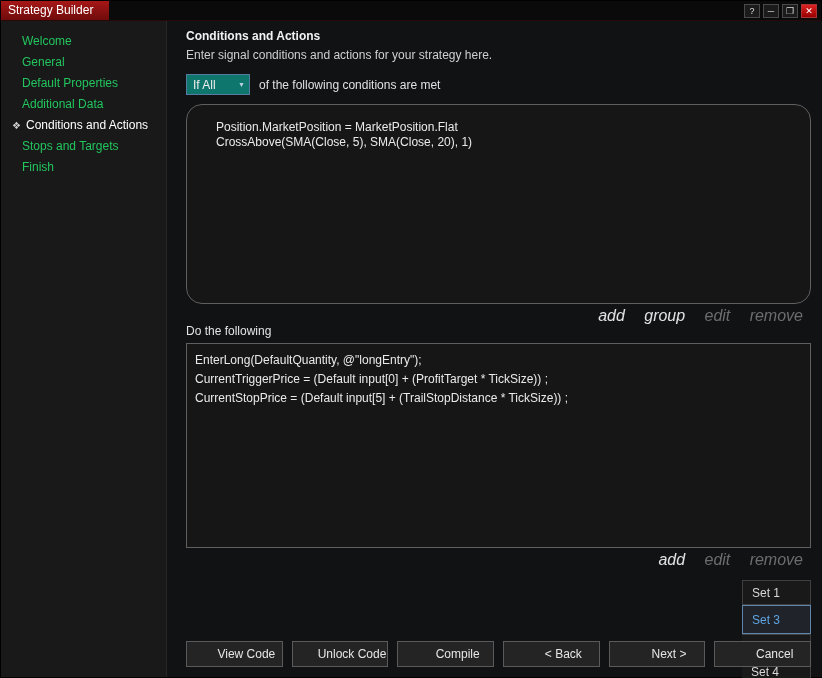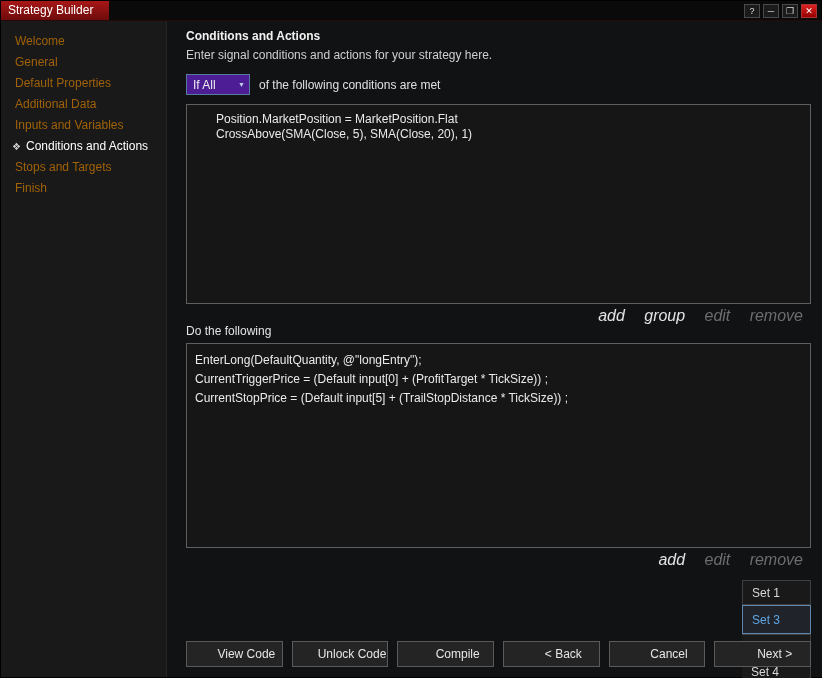--- a/index.html
+++ b/index.html
@@ -12,37 +12,37 @@
   .titlebar { height: 20px; background: #0a0a0a; display: flex; align-items: stretch; border-bottom: 1px solid #260909; position: relative; }
   .title-tab { background: linear-gradient(#a81717, #6f0b0b); color: #fff; padding: 2px 10px 0 7px; font-size: 12px; min-width: 108px; }
   .win-controls { margin-left: auto; display: flex; align-items: center; gap: 3px; padding-right: 4px; }
   .win-btn { width: 16px; height: 14px; background: #1b1b1b; border: 1px solid #4a4a4a; color: #dcdcdc; font-size: 9px; line-height: 12px; text-align: center; cursor: default; }
   .win-btn.close { background: linear-gradient(#d22, #900); border-color: #a33; color: #fff; }
 
   
   .main-row { flex: 1; display: flex; min-height: 0; }
 
   .sidebar { width: 166px; background: #191919; border-right: 1px solid #262626; padding-top: 10px; flex-shrink: 0; }
-  .side-item { height: 21px; line-height: 21px; padding-left: 14px; color: #a16207; white-space: nowrap; cursor: default; }
+  .side-item { height: 21px; line-height: 21px; padding-left: 21px; color: #22c55e; white-space: nowrap; cursor: default; }
   .side-item.selected { color: #ffffff; padding-left: 11px; }
   .side-item .marker { display: inline-block; width: 14px; font-size: 10px; color: #cfcfcf; }
 
   .content { flex: 1; display: flex; flex-direction: column; padding: 8px 12px 10px 19px; background: #111214; min-height: 0; }
 
   .page-title { font-weight: bold; color: #f2f2f2; margin-bottom: 5px; }
   .page-subtitle { color: #cfcfcf; margin-bottom: 12px; }
 
   .cond-header { display: flex; align-items: center; margin-bottom: 9px; }
-  .dropdown { width: 64px; height: 21px; background: #4c1d95; border: 1px solid #557ca0; display: flex; align-items: center; padding: 0 4px 0 6px; cursor: default; }
+  .dropdown { width: 64px; height: 21px; background: #0f766e; border: 1px solid #557ca0; display: flex; align-items: center; padding: 0 4px 0 6px; cursor: default; }
   .dropdown .val { flex: 1; color: #eeeeee; }
   .dropdown .chev { font-size: 7px; color: #bcd2e4; }
   .cond-header-label { margin-left: 9px; color: #e0e0e0; }
 
   .list-box { width: 625px; border: 1px solid #5f5f5f; background: #161616; overflow: hidden; }
-  .conditions-box { height: 200px; padding: 7px 0 0 29px; }
+  .conditions-box { height: 200px; padding: 15px 0 0 29px; border-radius: 16px; }
   .actions-box { height: 205px; padding: 7px 0 0 8px; }
   .cond-line { line-height: 15px; color: #eaeaea; white-space: nowrap; cursor: default; }
   .act-line { line-height: 19px; color: #eaeaea; white-space: nowrap; cursor: default; }
 
   .links-row { width: 625px; text-align: right; padding: 3px 8px 0 0; height: 18px; }
   .link { font-style: italic; font-size: 16px; margin-left: 16px; cursor: default; }
   .link.enabled { color: #e3e3e3; }
   .link.disabled { color: #6d6d6d; }
 
   .section-label { color: #e3e3e3; margin: 2px 0 5px 0; }
@@ -71,21 +71,20 @@
     </div>
   </div>
 
   <div class="main-row">
 
     <div class="sidebar">
       <div class="side-item"><span>Welcome</span></div>
       <div class="side-item"><span>General</span></div>
       <div class="side-item"><span>Default Properties</span></div>
       <div class="side-item"><span>Additional Data</span></div>
-      <div class="side-item"><span>Inputs and Variables</span></div>
       <div class="side-item selected"><span class="marker">❖</span><span>Conditions and Actions</span></div>
       <div class="side-item"><span>Stops and Targets</span></div>
       <div class="side-item"><span>Finish</span></div>
     </div>
 
     <div class="content">
 
       <div class="page-title">Conditions and Actions</div>
       <div class="page-subtitle">Enter signal conditions and actions for your strategy here.</div>
 
@@ -129,19 +128,19 @@
         <div class="tab">Set 3</div>
         <div class="tab">Set 4</div>
         <div class="add-tab">+</div>
       </div>
 
       <div class="buttons-row">
         <button class="btn">View Code</button>
         <button class="btn">Unlock Code</button>
         <button class="btn">Compile</button>
         <button class="btn">&lt; Back</button>
+        <button class="btn">Next &gt;</button>
         <button class="btn">Cancel</button>
-        <button class="btn">Next &gt;</button>
       </div>
 
     </div>
   </div>
 </div>
 
 </body></html>

